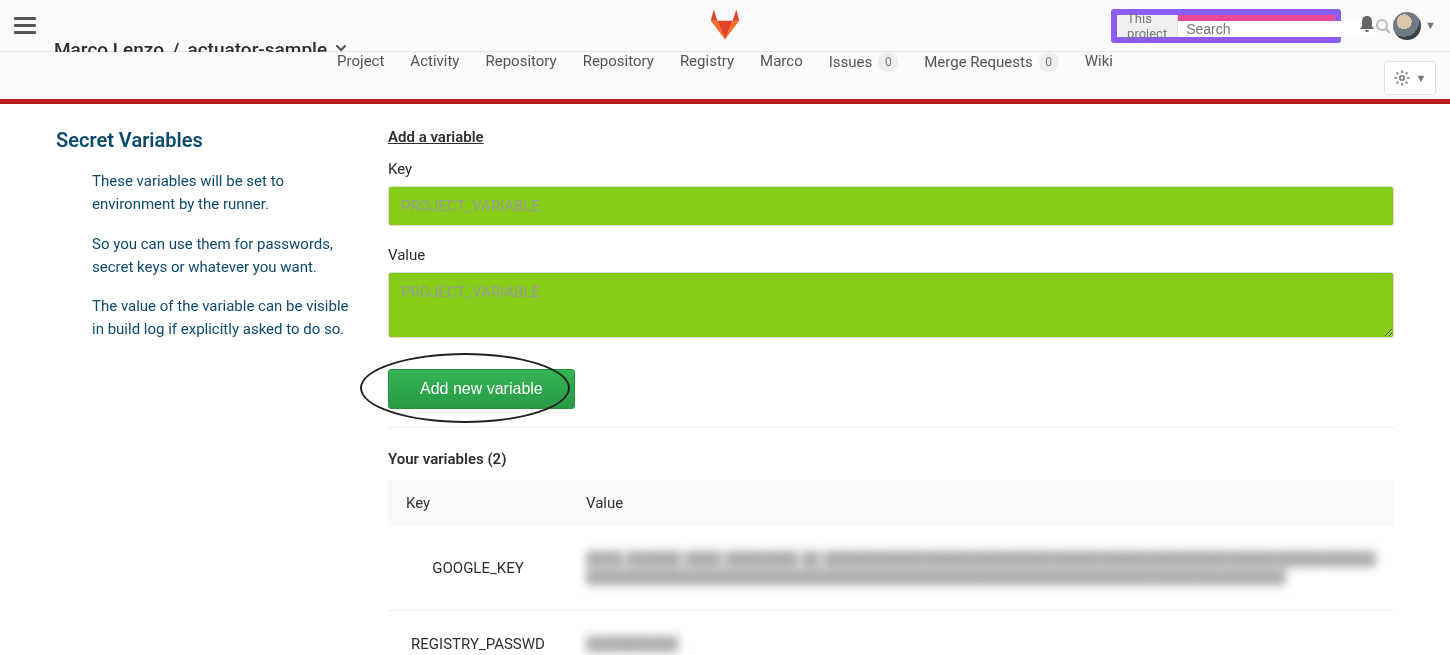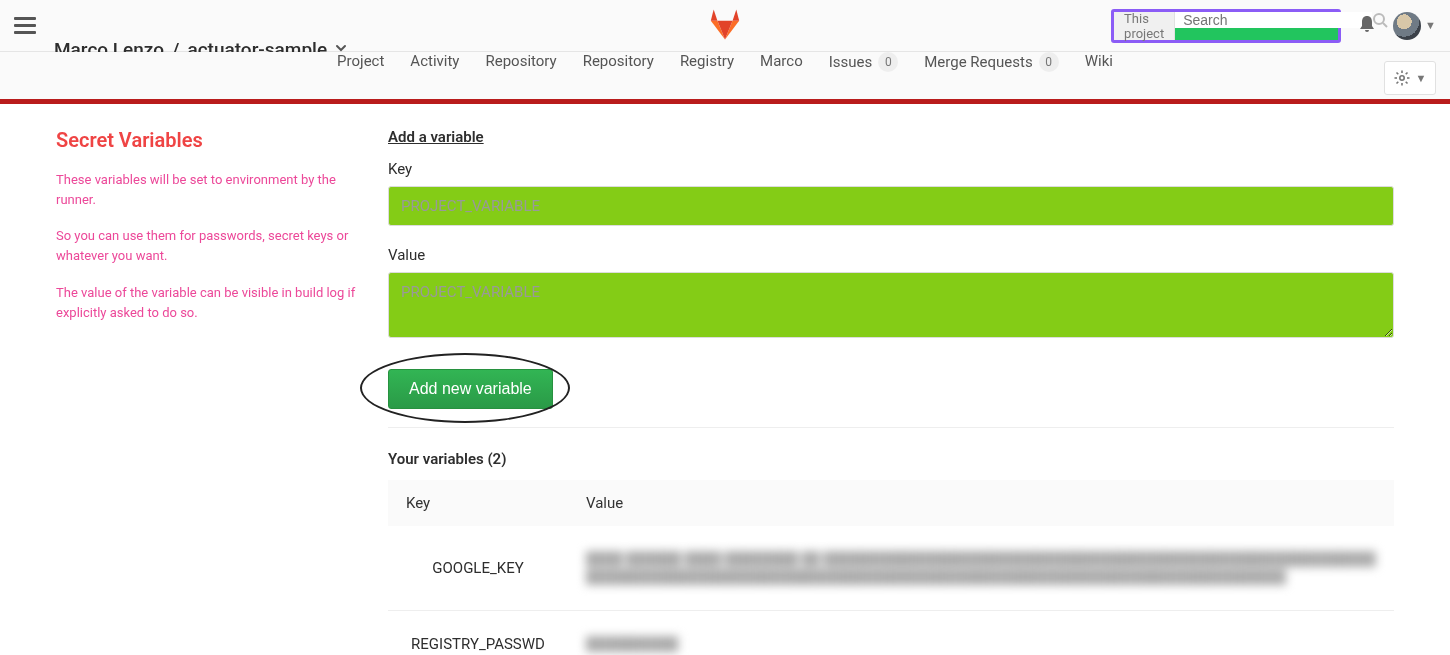--- a/index.html
+++ b/index.html
@@ -53,24 +53,24 @@
   }
   .logo-center svg { width: 34px; height: 34px; }
   .top-right {
     margin-left: auto;
     display: flex;
     align-items: center;
     gap: 16px;
   }
   .search-wrap {
     display: flex;
-    align-items: flex-start;
-    border: 3px solid #8b5cf6;
+    align-items: flex-end;
+    border: 6px solid #8b5cf6;
     border-radius: 3px;
-    background: #22c55e;
+    background: #ec4899;
     height: 34px;
     width: 230px;
   }
   .search-scope {
     background: #f0f0f0;
     color: #777;
     padding: 0 10px;
     font-size: 13px;
     height: 100%;
     display: flex;
@@ -154,28 +154,29 @@
     gap: 32px;
     max-width: 1450px;
   }
   .sidebar {
     width: 300px;
     flex: 0 0 300px;
   }
   .sidebar h2 {
     font-size: 20px;
     font-weight: 600;
-    color: #ef4444;
+    color: #0c4a6e;
     margin-bottom: 18px;
   }
   .sidebar p {
-    font-size: 13px;
-    color: #ec4899;
+    font-size: 15px;
+    color: #0c4a6e;
     line-height: 1.55;
     margin-bottom: 16px;
+    margin-left: 36px;
   }
   .main {
     flex: 1;
   }
   .section-title {
     font-weight: 600;
     font-size: 15px;
     margin-bottom: 14px;
     text-decoration: underline;
   }
@@ -206,21 +207,21 @@
     padding: 8px 0 18px 0;
     margin-bottom: 6px;
     border-bottom: 1px solid #eee;
   }
   .btn-add {
     background: #2fa84f;
     background: linear-gradient(#32b554, #2a9a47);
     color: #fff;
     border: 1px solid #27913f;
     border-radius: 3px;
-    padding: 10px 20px;
+    padding: 10px 31px;
     font-size: 16px;
     cursor: pointer;
   }
   
   .ellipse-annot {
     position: absolute;
     left: -28px;
     top: -8px;
     width: 210px;
     height: 70px;

